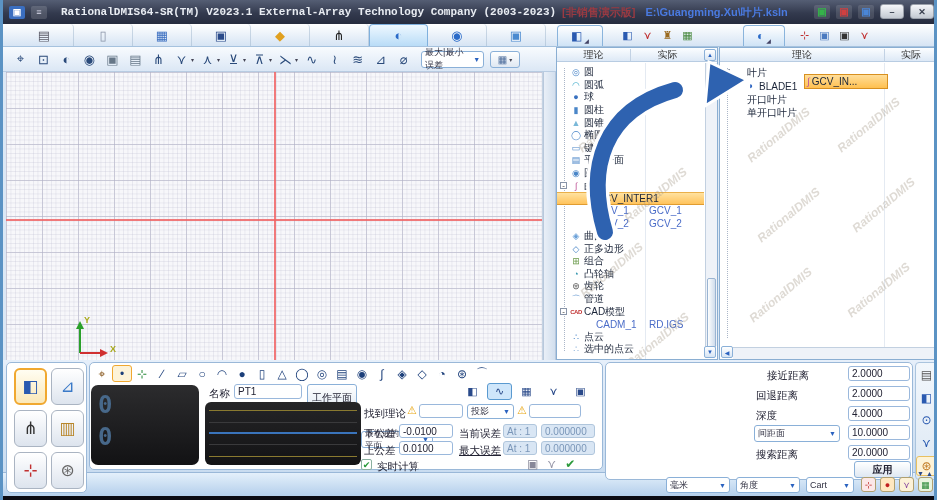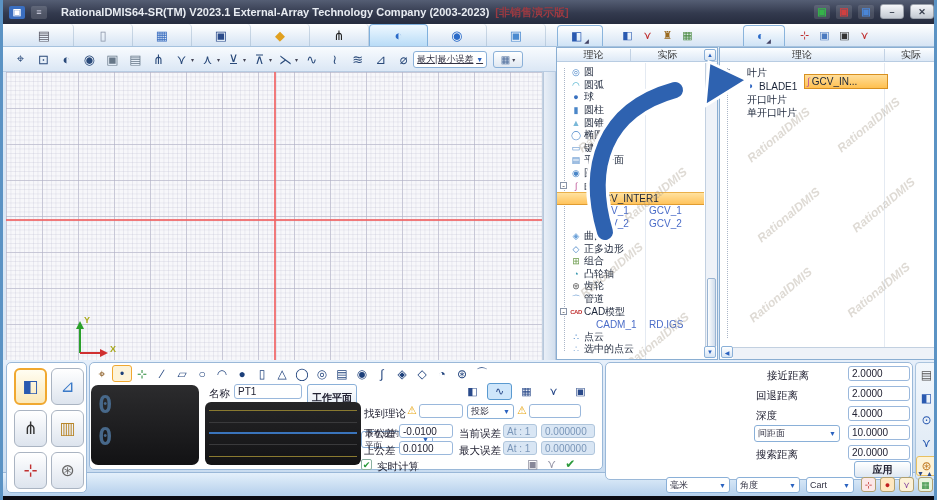--- a/index.html
+++ b/index.html
@@ -8,21 +8,21 @@
        font-family:"Liberation Sans",sans-serif;background:#dce8f5;
        border-left:3px solid #5b93c4;border-right:3px solid #5b93c4;}
   .abs{position:absolute;}
 
   
   #titlebar{left:0;top:0;width:937px;height:24px;
     background:linear-gradient(#555e74,#333a4e 55%,#262c3e);
     display:flex;align-items:center;color:#e8ecf2;font-size:11px;font-weight:bold;}
   .tb-ic{width:16px;height:13px;border-radius:2px;margin-left:6px;
     display:flex;align-items:center;justify-content:center;font-size:9px;}
-  #tb-text{margin-left:14px;white-space:nowrap;}
+  #tb-text{margin-left:14px;white-space:nowrap;font-family:Liberation Mono, monospace;}
   #tb-demo{color:#9a3a42;margin-left:6px;}
   #tb-file{color:#4a7ae0;margin-left:10px;}
   #tb-right{position:absolute;right:6px;top:4px;display:flex;gap:6px;align-items:center;}
   .tb-mini{width:16px;height:14px;border-radius:2px;display:flex;align-items:center;justify-content:center;
     font-size:10px;background:rgba(255,255,255,.12);}
   .wbtn{width:24px;height:15px;border-radius:3px;border:1px solid #9aa0aa;
     background:linear-gradient(#f4f6f9,#c3c9d2);color:#3a4150;font-size:9px;font-weight:bold;
     display:flex;align-items:center;justify-content:center;}
 
   
@@ -141,20 +141,21 @@
 </head>
 <body>
 
 <div id="win">
 
   <div id="titlebar" class="abs">
     <span class="tb-ic" style="background:#3a6ec0;color:#fff;">▣</span>
     <span class="tb-ic" style="background:rgba(255,255,255,.15);color:#dde;">≡</span>
     <span id="tb-text">RationalDMIS64-SR(TM) V2023.1   External-Array Technology Company (2003-2023)</span>
     <span id="tb-demo">[非销售演示版]</span>
+    <span id="tb-file">E:\Guangming.Xu\叶片.ksln</span>
     <div id="tb-right">
       <span style="display:flex;gap:6px;">
 
       <span class="tb-mini" style="color: rgb(53, 180, 74);">▣</span>
           <span class="tb-mini" style="color: rgb(208, 64, 64);">▣</span>
           <span class="tb-mini" style="color: rgb(74, 134, 216);">▣</span>
         </span>
       <span class="wbtn">–</span>
       <span class="wbtn">✕</span>
     </div>
@@ -262,21 +263,21 @@
       </span>
         <span style="display:flex;align-items:center;">
         <span class="t2i" style="color: rgb(42, 74, 122);">⊿</span>
         <span class="t2dd"></span>
       </span>
         <span style="display:flex;align-items:center;">
         <span class="t2i" style="color: rgb(42, 74, 122);">⌀</span>
         <span class="t2dd"></span>
       </span>
       </span>
-    <div class="combo" style="width:74px;height:17px;text-decoration:underline;">
+    <div class="combo" style="width:63px;height:17px;margin-left:8px;">
       <span>最大|最小误差</span>
         <span class="arr">▼</span>
     </div>
     <div class="btn3d" style="width:30px;height:17px;margin-left:6px;gap:2px;">
       <span style="color:#4a6a9a;">▦</span>
         <span style="font-size:6px;color:#445;">▾</span>
     </div>
   </div>
 
   <div id="viewport" class="abs">
@@ -543,21 +544,21 @@
       </div>
   </div>
 
   <div id="counter" class="abs">
     <span class="sm" style="top:8px;">0</span>
     <span class="sm" style="top:40px;">0</span>
   </div>
 
   <span class="abs flabel" style="left:206px;top:387px;">名称</span>
   <input class="inp abs" style="left: 231px; top: 384px; width: 68px; height: 15px;" value="PT1">
-  <div class="btn3d abs" style="left:304px;top:384px;width:50px;height:28px;font-weight:bold;">工作平面</div>
+  <div class="btn3d abs" style="left:304px;top:384px;width:50px;height:28px;">工作平面</div>
   <div class="combo abs" style="left:358px;top:383px;width:72px;height:17px;margin-top:48px;">
     <span style="font-size:8.5px;">最靠近的CRD平面</span>
       <span class="arr">▼</span>
   </div>
   <div class="abs" style="left:457px;top:383px;display:flex;">
 
   <span class="mtab">◧</span>
       <span class="mtab sel">∿</span>
       <span class="mtab">▦</span>
       <span class="mtab">⋎</span>
@@ -583,21 +584,21 @@
   <input class="inp abs" style="left: 526px; top: 404px; width: 52px; height: 14px;" value="">
 
   <span class="abs flabel" style="left:361px;top:427px;">下公差</span>
   <input class="inp abs" style="left: 396px; top: 424px; width: 54px; height: 14px;" value="-0.0100">
   <span class="abs flabel" style="left:456px;top:427px;">当前误差</span>
   <input class="inp dis abs" style="left: 500px; top: 424px; width: 34px; height: 14px;" readonly="" value="At : 1">
   <input class="inp dis abs" style="left: 538px; top: 424px; width: 54px; height: 14px;" readonly="" value="0.000000">
 
   <span class="abs flabel" style="left:361px;top:444px;">上公差</span>
   <input class="inp abs" style="left: 396px; top: 441px; width: 54px; height: 14px;" value="0.0100">
-  <span class="abs flabel" style="left:456px;top:444px;">最大误差</span>
+  <span class="abs flabel" style="left:456px;top:444px;text-decoration:underline;">最大误差</span>
   <input class="inp dis abs" style="left: 500px; top: 441px; width: 34px; height: 14px;" readonly="" value="At : 1">
   <input class="inp dis abs" style="left: 538px; top: 441px; width: 54px; height: 14px;" readonly="" value="0.000000">
 
   <span class="chk abs" style="left:358px;top:459px;">✔</span>
   <span class="abs flabel" style="left:374px;top:460px;">实时计算</span>
   <div class="abs" style="left:524px;top:457px;display:flex;gap:9px;">
 
   <span style="font-size: 12px; color: rgb(136, 136, 153);">▣</span>
       <span style="font-size: 12px; color: rgb(153, 153, 170);">⋎</span>
       <span style="font-size: 12px; color: rgb(42, 154, 58);">✔</span>

